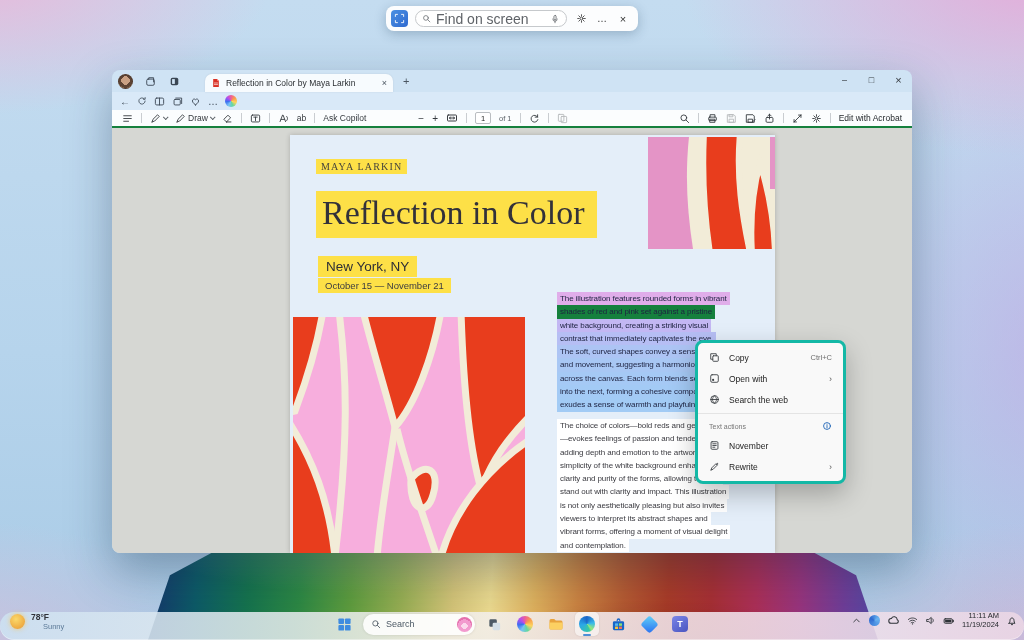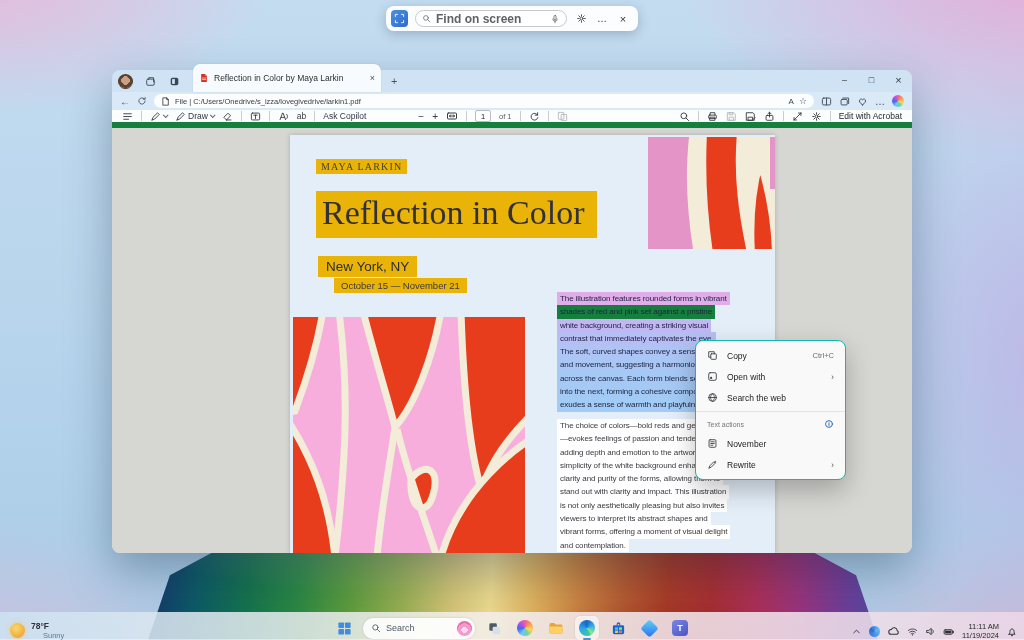--- a/index.html
+++ b/index.html
@@ -21,80 +21,80 @@
     background:linear-gradient(94deg,#16336b 0%,#0d5a66 7%,#15724d 14%,#2c8743 21%,#5d9b3d 28%,#96ad52 35%,#d3c377 42%,#ead98e 47%,#dcaf5c 53%,#c98140 59%,#b55a31 65%,#a93b27 71%,#a72f33 77%,#ab2f56 83%,#97347c 89%,#6e3d96 95%,#4f4aa3 100%);}
   .bloom:after{content:"";position:absolute;inset:0;background:
     radial-gradient(60% 140% at 30% -30%, rgba(255,255,255,.25), transparent 60%),
     radial-gradient(50% 120% at 70% 130%, rgba(0,0,0,.28), transparent 60%);}
 
   
   .findbar{position:absolute;left:386px;top:6px;width:252px;height:25px;z-index:9;background:#fcfdfe;border-radius:8px;
     box-shadow:0 3px 12px rgba(30,60,90,.28);display:flex;align-items:center;gap:7px;padding:0 8px 0 5px;}
   .findbar .appico{width:17px;height:17px;border-radius:4px;background:linear-gradient(135deg,#4a90e2,#2f6ad0);display:flex;align-items:center;justify-content:center;color:#fff;}
   .findpill{flex:1;height:17px;border:1px solid #c6c9cc;border-radius:9px;display:flex;align-items:center;gap:5px;padding:0 6px;color:#5f6368;background:#fff;}
-  .findpill .ph{font-size:12px;flex:1;font-weight:bold;}
+  .findpill .ph{font-size:14px;flex:1;}
   .findbar .fbtn{color:#444;display:flex;align-items:center;justify-content:center;width:14px;height:14px;}
 
   
   .win{position:absolute;left:112px;top:70px;width:800px;height:483px;z-index:3;border-radius:8px;
     background:#cfe3f4;box-shadow:0 18px 45px rgba(20,40,70,.35);}
   .tabstrip{height:22px;display:flex;align-items:center;padding:0 0 0 6px;position:relative;}
   .avatar{width:15px;height:15px;border-radius:50%;background:radial-gradient(circle at 50% 42%,#caa184 0 42%,#5e4434 42% 72%,#86674f 72%);border:1px solid rgba(0,0,0,.15);}
   .tsico{width:14px;height:14px;margin-left:10px;color:#3a4653;display:flex;align-items:center;justify-content:center;}
-  .tab{margin-left:12px;height:28px;align-self:flex-end;width:188px;background:#f7fbfe;border-radius:7px 7px 0 0;display:flex;align-items:center;gap:5px;padding:0 6px;box-shadow:0 0 2px rgba(0,0,0,.1);}
+  .tab{margin-left:24px;height:18px;align-self:flex-end;width:188px;background:#f7fbfe;border-radius:7px 7px 0 0;display:flex;align-items:center;gap:5px;padding:0 6px;box-shadow:0 0 2px rgba(0,0,0,.1);}
   .tab .ttl{flex:1;font-size:8.5px;color:#2b2f33;white-space:nowrap;overflow:hidden;text-overflow:ellipsis;}
   .tab .tclose,.newtab{color:#4a5560;font-size:9px;display:flex;align-items:center;}
   .newtab{margin-left:10px;}
   .wctrl{position:absolute;right:0;top:0;height:20px;display:flex;}
   .wctrl>div{width:27px;display:flex;align-items:center;justify-content:center;color:#33383d;font-size:9px;}
   .addrrow{height:18px;display:flex;align-items:center;padding:0 8px;gap:7px;background:#d9e9f8;}
   .aico{color:#3a4653;display:flex;align-items:center;}
   .addrpill{flex:1;height:14px;background:rgba(255,255,255,.9);border-radius:7px;display:flex;align-items:center;gap:5px;padding:0 7px;color:#202124;}
   .addrpill .url{font-size:7.5px;flex:1;white-space:nowrap;overflow:hidden;color:#3c4043;}
   .copilot-ico{width:12px;height:12px;border-radius:50%;background:conic-gradient(from 210deg,#79c2f5,#3a6ff0,#b44df0,#f06292,#f8a14b,#ffd45e,#63d8a0,#79c2f5);}
-  .pdfbar{height:18px;background:#fbfdfe;border-bottom:6px solid #15803d;display:flex;align-items:center;gap:8px;padding:0 10px;color:#34393e;font-size:8.5px;}
+  .pdfbar{height:18px;background:#fbfdfe;border-bottom:2px solid #15803d;display:flex;align-items:center;gap:8px;padding:0 10px;color:#34393e;font-size:8.5px;}
   .pdfbar .sep{width:1px;height:10px;background:#c9cdd1;}
   .tbico{display:flex;align-items:center;gap:2px;color:#34393e;}
   .chev{width:4px;height:4px;border-right:1px solid #5a6066;border-bottom:1px solid #5a6066;transform:rotate(45deg) translateY(-1px);}
   .pagebox{width:16px;height:12px;border:1px solid #b9bdc1;border-radius:2px;background:#fff;font-size:7.5px;text-align:center;font-family:inherit;color:#222;}
   .dim{opacity:.35;}
   .viewer{position:relative;height:425px;background:#d6d7d3;border-radius:0 0 8px 8px;overflow:hidden;}
   .page{position:absolute;left:178px;top:7px;width:485px;height:418px;background:#e4eef9;box-shadow:0 0 5px rgba(0,0,0,.2);}
 
   
-  .wbox{background:#eab308;display:inline-block;}
+  .wbox{background:#fde047;display:inline-block;}
   .byline{position:absolute;left:26px;top:24px;font-family:"Liberation Serif","DejaVu Serif",serif;font-size:10px;letter-spacing:1.2px;color:#45443c;padding:2px 5px;}
   .doctitle{position:absolute;left:26px;top:56px;font-family:"Liberation Serif","DejaVu Serif",serif;font-size:34px;color:#32313a;padding:3px 12px 6px 6px;}
   .docloc{position:absolute;left:28px;top:121px;font-size:13.5px;color:#2e2e35;padding:3px 8px;}
-  .docdates{position:absolute;left:44px;top:143px;font-size:9.5px;color:#3a3a41;padding:2px 7px;}
+  .docdates{position:absolute;left:28px;top:143px;font-size:9.5px;color:#3a3a41;padding:2px 7px;}
   .art-main{position:absolute;left:3px;top:182px;width:232px;height:236px;}
   .art-thumb{position:absolute;left:358px;top:2px;width:127px;height:112px;}
   .para{position:absolute;left:267px;width:196px;}
   .para1{top:157px;}
   .para2{top:284px;}
   .hline{font-size:8px;line-height:13.3px;letter-spacing:-.1px;color:#1d2240;padding:0 3px;width:fit-content;}
   .wline{font-size:8px;line-height:13.3px;letter-spacing:-.1px;color:#3b3b41;background:#fff;padding:0 3px;width:fit-content;}
 
   
-  .ctxmenu{position:absolute;left:695px;top:340px;width:151px;z-index:6;background:#f9f9f9;border:1px solid #14b8a6;border-radius:8px;
+  .ctxmenu{position:absolute;left:695px;top:340px;width:151px;z-index:6;background:#f9f9f9;border:3px solid #14b8a6;border-radius:8px;
     box-shadow:0 10px 26px rgba(0,0,0,.25);padding:4px 0;}
   .mi{height:21px;display:flex;align-items:center;gap:9px;padding:0 11px;font-size:8.5px;color:#1c1c1c;}
   .mi .mico{width:11px;height:11px;color:#3c4045;flex:0 0 auto;}
   .mi .lbl{flex:1;}
   .mi .sc{font-size:7.5px;color:#6e6e6e;}
   .mi .sub{color:#5a5a5a;font-size:9px;}
   .mdiv{height:1px;background:#e4e4e4;margin:3px 0;}
   .msec{height:18px;display:flex;align-items:center;padding:0 11px;font-size:7px;color:#767676;}
   .msec .lbl{flex:1;}
   .msec .info{color:#0b57b0;width:10px;height:10px;}
 
   
   .taskbar{position:absolute;left:0;top:612px;width:1024px;height:28px;z-index:8;
     background:linear-gradient(90deg,rgba(205,226,242,.88),rgba(242,240,236,.85) 42%,rgba(246,238,243,.85) 60%,rgba(236,215,229,.88));
-    box-shadow:0 -1px 0 rgba(255,255,255,.4) inset;display:flex;align-items:flex-end;}
+    box-shadow:0 -1px 0 rgba(255,255,255,.4) inset;display:flex;align-items:flex-start;border-radius:14px;}
   .weather{position:absolute;left:10px;display:flex;align-items:center;gap:6px;}
   .sun{width:15px;height:15px;border-radius:50%;background:radial-gradient(circle at 40% 35%,#fbd96a,#eda73e 75%);box-shadow:0 0 5px rgba(250,200,90,.8);}
   .wtemp{font-size:8.5px;font-weight:bold;color:#303238;line-height:10px;}
   .wcond{font-size:7.5px;color:#5c7a98;line-height:9px;margin-left:12px;}
   .tbcenter{margin:0 auto;display:flex;align-items:center;gap:7px;}
   .tbtn{width:24px;height:24px;border-radius:5px;display:flex;align-items:center;justify-content:center;position:relative;}
   .tbtn.active{background:rgba(255,255,255,.55);box-shadow:0 0 2px rgba(0,0,0,.12);}
   .tbtn.active:after{content:"";position:absolute;bottom:0px;left:8px;width:8px;height:2.5px;border-radius:2px;background:#4f8fd6;}
   .tsearch{height:21px;width:112px;background:rgba(255,255,255,.85);border-radius:11px;display:flex;align-items:center;gap:5px;padding:0 3px 0 8px;color:#46525e;box-shadow:0 0 3px rgba(0,0,0,.12);}
   .tsearch .stxt{flex:1;font-size:9px;color:#4d5a66;}
@@ -170,29 +170,20 @@
     </div>
   </div>
 
   <div class="addrrow">
     <span class="aico" style="font-size:10px;">←</span>
     <span class="aico">
         <svg class="si" width="10" height="10" viewBox="0 0 16 16">
           <path d="M13 8a5 5 0 1 1-1.6-3.7M13 2.5V5.2h-2.7"></path>
         </svg>
       </span>
-    <div class="addrpill">
-      <svg class="si" width="9" height="9" viewBox="0 0 16 16">
-          <path d="M4 1.5h6l3 3v10H4z"></path>
-          <path d="M10 1.5v3h3"></path>
-        </svg>
-      <span class="url">File | C:/Users/Onedrive/s_izza/lovegivedrive/larkin1.pdf</span>
-      <span style="font-size:8px;color:#3a4653;">A</span>
-      <span style="font-size:9px;color:#3a4653;">☆</span>
-    </div>
     <span class="aico">
         <svg class="si" width="11" height="11" viewBox="0 0 16 16">
           <rect x="2" y="3" width="12" height="10" rx="2"></rect>
           <path d="M8 3v10"></path>
         </svg>
       </span>
     <span class="aico">
         <svg class="si" width="11" height="11" viewBox="0 0 16 16">
           <rect x="3" y="5" width="9" height="8" rx="1.5"></rect>
           <path d="M5.5 3H14v8"></path>

